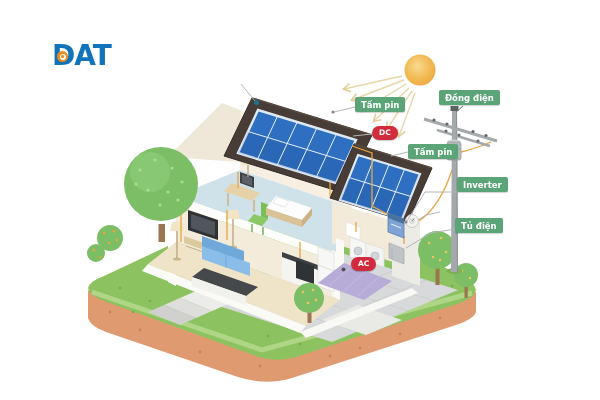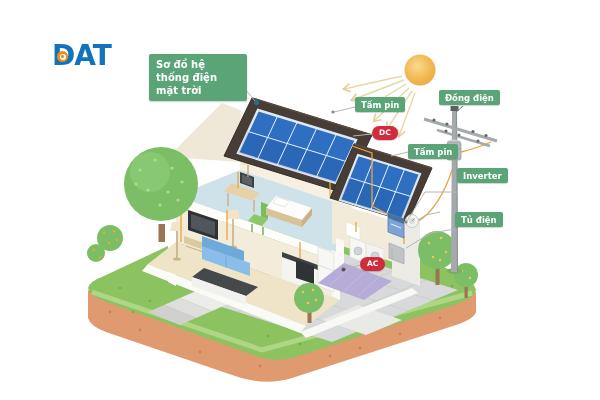--- a/index.html
+++ b/index.html
@@ -329,24 +329,23 @@
 
   <div class="logo">
     <span>DAT</span>
     <span class="logo-dot">
       <span class="logo-dot-inner">
           <span class="logo-dot-core"></span>
         </span>
     </span>
   </div>
 
-  <div class="title-box">Sơ đồ hệ thống điện mặt trời</div>
 
   <div class="glabel" style="left:355px;top:97px;">Tấm pin</div>
   <div class="glabel" style="left:439px;top:90px;">Đồng điện</div>
   <div class="glabel" style="left:408px;top:144px;">Tấm pin</div>
-  <div class="glabel" style="left:457px;top:168px;">Inverter</div>
-  <div class="glabel" style="left:455px;top:212px;">Tủ điện</div>
+  <div class="glabel" style="left:457px;top:177px;">Inverter</div>
+  <div class="glabel" style="left:455px;top:218px;">Tủ điện</div>
 
   <div class="badge" style="left:372px;top:126px;text-align:right;">DC</div>
-  <div class="badge" style="left:360px;top:257px;">AC</div>
+  <div class="badge" style="left:351px;top:257px;">AC</div>
 
 </div>
 
 </body></html>

